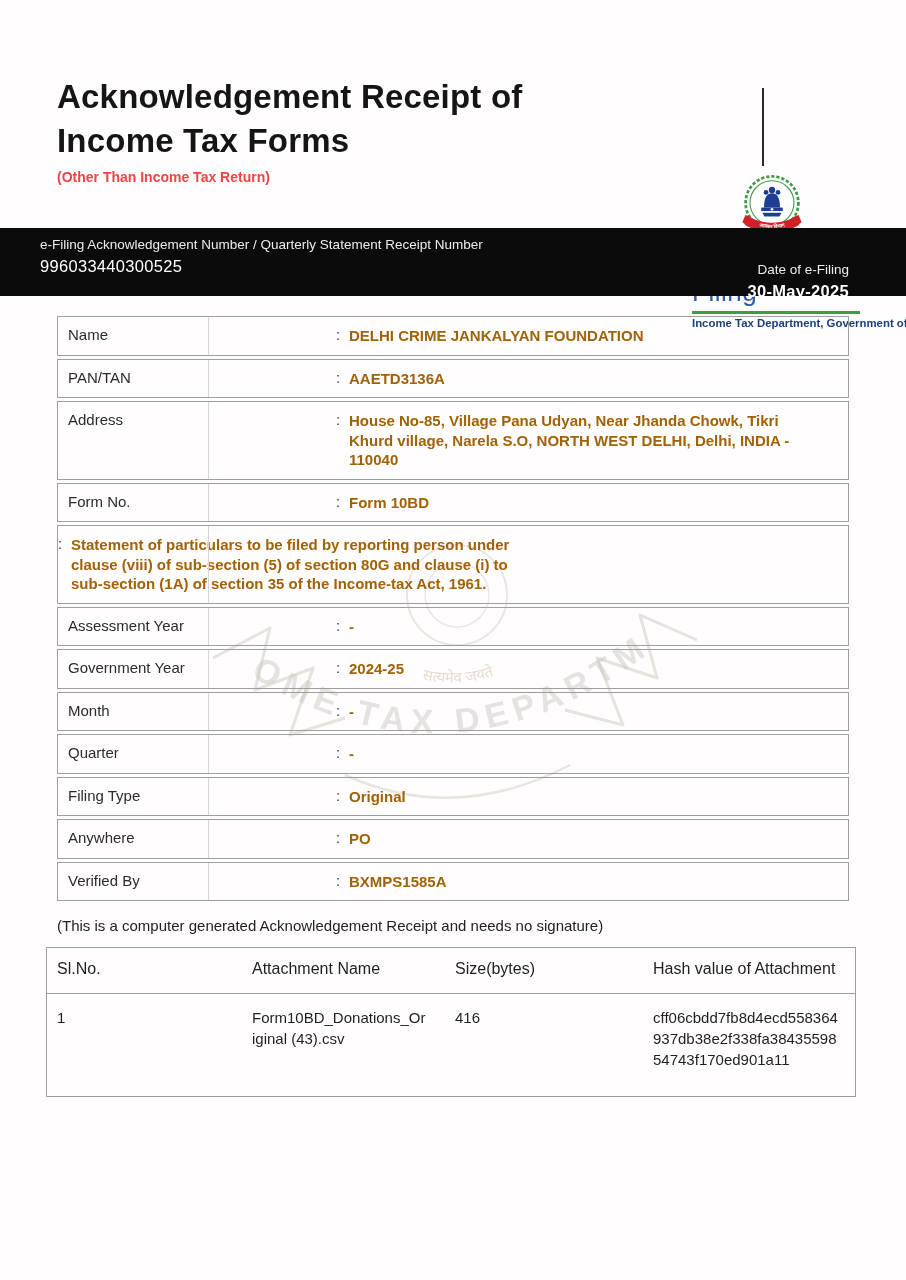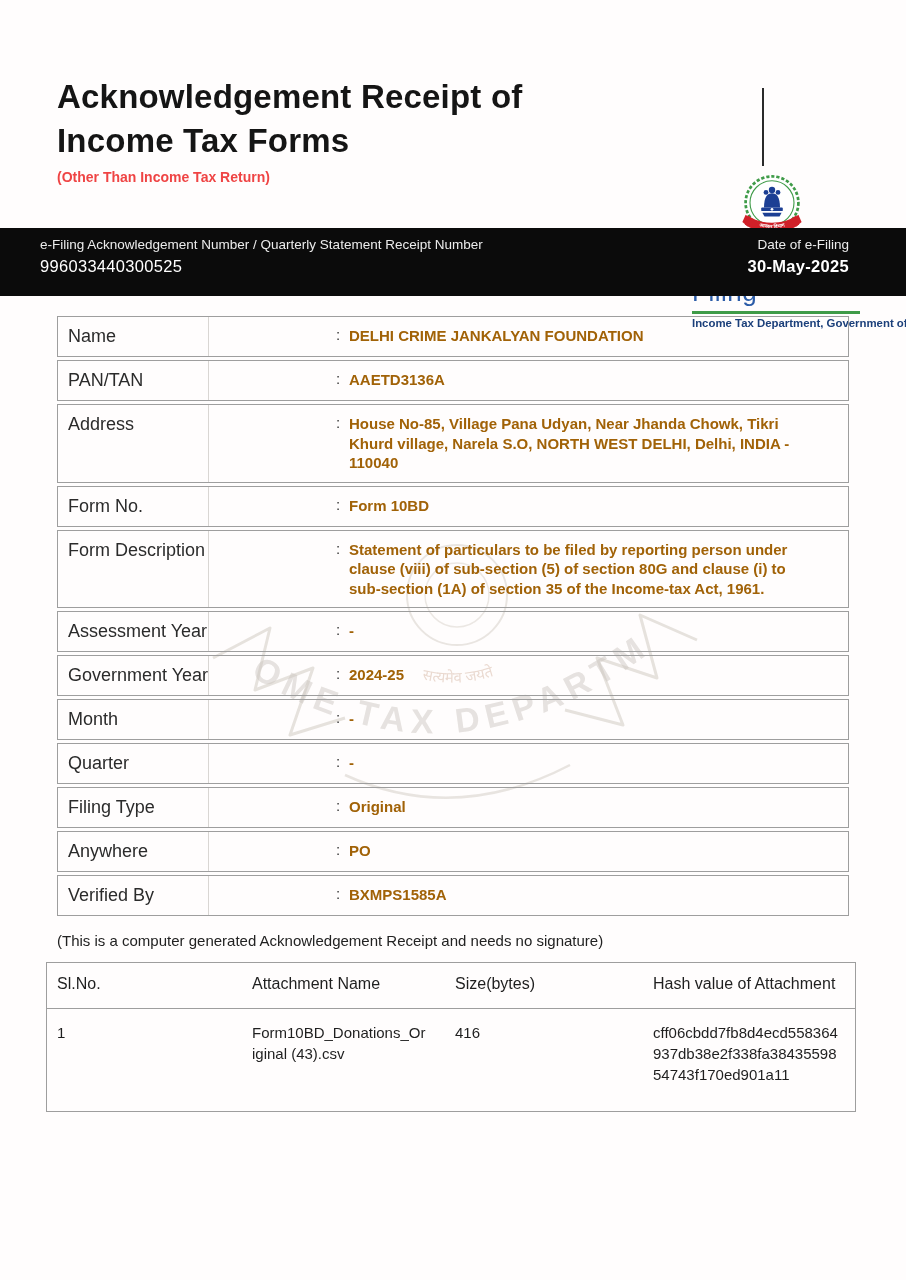--- a/index.html
+++ b/index.html
@@ -22,36 +22,36 @@
   .tagline { font-size:12px; font-style:italic; font-weight:700; color:#d03a3a; margin-left:7px; white-space:nowrap; }
   .green-rule { height:3px; background:#3f9b48; margin:3px 0 3px; }
   .dept-line { font-size:11.4px; font-weight:700; color:#1b3f7a; white-space:nowrap; }
   
   .ack-bar {
     position:relative; width:100%; height:68px; background:#0b0b0b; color:#f5f5f5;
     display:flex; justify-content:space-between; padding:9px 57px 0 40px;
   }
   .ack-label { font-size:13.5px; font-weight:400; color:#ececec; }
   .ack-value { font-size:16.5px; font-weight:400; margin-top:5px; letter-spacing:0.3px; color:#fff; }
-  .ack-right { text-align:right; }
+  .ack-right { text-align:right;margin-top:25px; }
   .ack-right .ack-value { font-weight:700; }
   
   .watermark { position:absolute; left:195px; top:540px; width:520px; height:350px; z-index:0; pointer-events:none; }
   
   .main-content { position:relative; z-index:1; }
   .details { margin:20px 57px 0 57px; }
   .drow {
     position:relative; display:flex; align-items:flex-start;
     border:1px solid #9e9e9e; margin-bottom:3px; min-height:38px;
     padding:9px 10px 9px 0; background:transparent;
   }
   .drow::before { 
     content:""; position:absolute; left:150px; top:0; bottom:0; width:1px; background:#d9d6d3;
   }
-  .dlabel { width:278px; padding-left:10px; font-size:18px; color:#2b2b2b; font-weight:400; flex:0 0 auto; }
+  .dlabel { width:278px; padding-left:10px; font-size:15px; color:#2b2b2b; font-weight:400; flex:0 0 auto; }
   .dcolon { width:13px; font-size:15px; color:#3a3a3a; flex:0 0 auto; }
   .dvalue { max-width:470px; font-size:15px; font-weight:700; color:#a16207; line-height:19.5px; }
   
   .note { margin:16px 57px 0 57px; font-size:15px; color:#222; }
   
   .attachments { margin:13px 50px 0 46px; border:1px solid #9e9e9e; }
   .att-header { display:flex; border-bottom:1px solid #9e9e9e; padding:10px 0 14px 0; }
   .att-row { display:flex; padding:13px 0 26px 0; }
   .att-col { font-size:16px; color:#1f1f1f; line-height:21px; }
   .c1 { width:205px; padding-left:10px; flex:0 0 auto; }
@@ -155,21 +155,20 @@
           <div class="dlabel">Address</div>
           <div class="dcolon">:</div>
           <div class="dvalue">House No-85, Village Pana Udyan, Near Jhanda Chowk, Tikri Khurd village, Narela S.O, NORTH WEST DELHI, Delhi, INDIA - 110040</div>
         </div>
         <div class="drow">
           <div class="dlabel">Form No.</div>
           <div class="dcolon">:</div>
           <div class="dvalue">Form 10BD</div>
         </div>
         <div class="drow">
-          <div class="dlabel">Form Description</div>
           <div class="dcolon">:</div>
           <div class="dvalue">Statement of particulars to be filed by reporting person under clause (viii) of sub-section (5) of section 80G and clause (i) to sub-section (1A) of section 35 of the Income-tax Act, 1961.</div>
         </div>
         <div class="drow">
           <div class="dlabel">Assessment Year</div>
           <div class="dcolon">:</div>
           <div class="dvalue">-</div>
         </div>
         <div class="drow">
           <div class="dlabel">Government Year</div>

